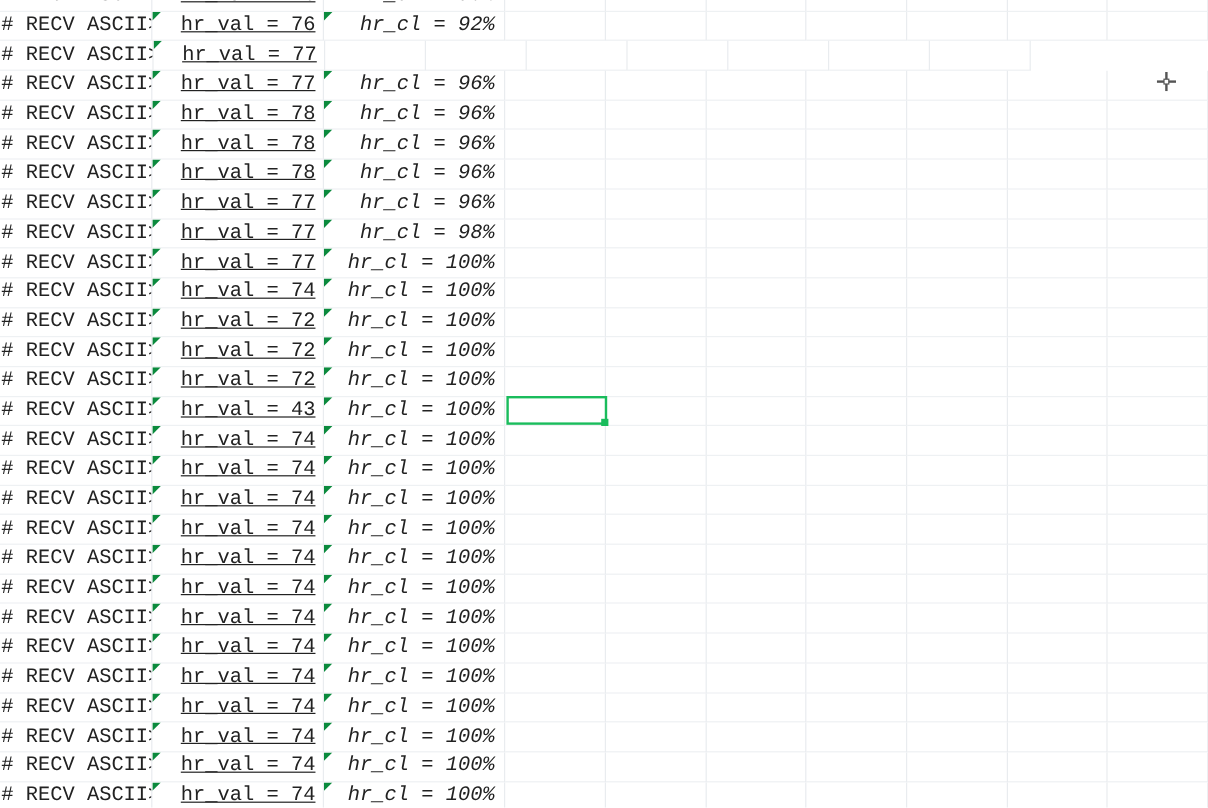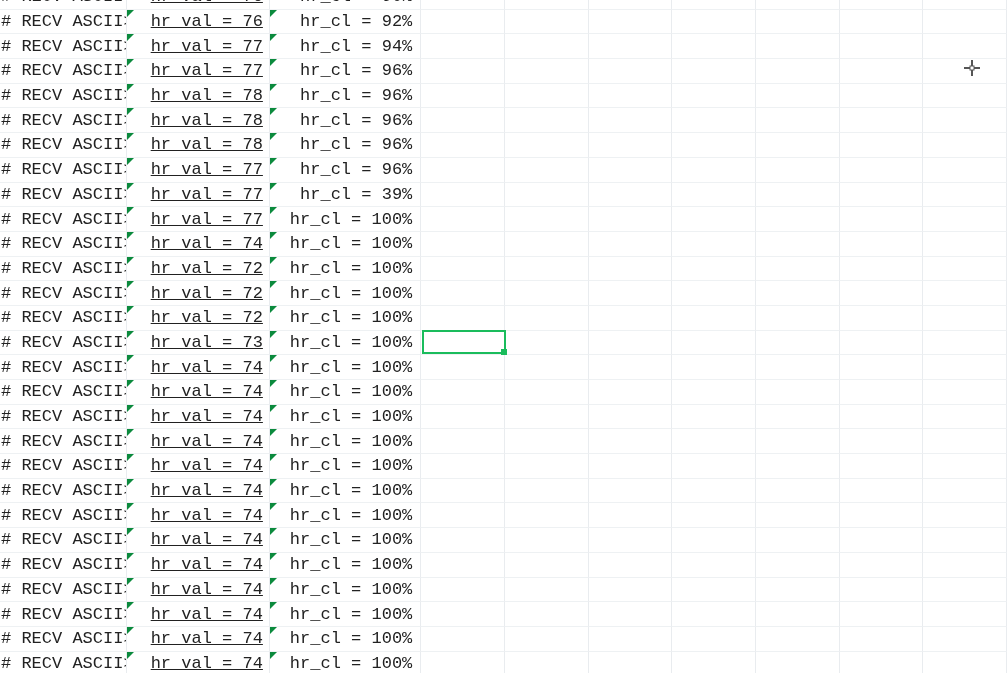--- a/index.html
+++ b/index.html
@@ -31,21 +31,21 @@
     display: flex;
     align-items: center;
     border-right: 1px solid #e9ecef;
     border-bottom: 1px solid #eef1f3;
     white-space: nowrap;
     overflow: hidden;
     padding: 0 4px;
   }
   .cA { width: 128px; justify-content: flex-start; padding-left: 1px;}
   .cB { width: 143px; justify-content: flex-end; padding-right: 6px; text-decoration: underline;}
-  .cC { width: 152px; justify-content: flex-end; padding-right: 8px;}
+  .cC { width: 152px; justify-content: flex-end; padding-right: 8px; font-style: italic;}
   .cD { width: 84px; }
   .cE { width: 84px; }
   .cF { width: 84px; }
   .cG { width: 84px; }
   .cH { width: 84px; }
   .cI { width: 84px; }
   .cJ { width: 84px; }
   
   .tri::before {
     content: "";
@@ -106,21 +106,20 @@
       <div class="cell cE"></div>
       <div class="cell cF"></div>
       <div class="cell cG"></div>
       <div class="cell cH"></div>
       <div class="cell cI"></div>
       <div class="cell cJ"></div>
     </div>
     <div class="row">
       <div class="cell cA"># RECV ASCII&gt;</div>
       <div class="cell cB tri"> hr_val = 77</div>
-      <div class="cell cC tri"> hr_cl = 94%</div>
       <div class="cell cD"></div>
       <div class="cell cE"></div>
       <div class="cell cF"></div>
       <div class="cell cG"></div>
       <div class="cell cH"></div>
       <div class="cell cI"></div>
       <div class="cell cJ"></div>
     </div>
     <div class="row">
       <div class="cell cA"># RECV ASCII&gt;</div>
@@ -178,21 +177,21 @@
       <div class="cell cE"></div>
       <div class="cell cF"></div>
       <div class="cell cG"></div>
       <div class="cell cH"></div>
       <div class="cell cI"></div>
       <div class="cell cJ"></div>
     </div>
     <div class="row">
       <div class="cell cA"># RECV ASCII&gt;</div>
       <div class="cell cB tri"> hr_val = 77</div>
-      <div class="cell cC tri"> hr_cl = 39%</div>
+      <div class="cell cC tri"> hr_cl = 98%</div>
       <div class="cell cD"></div>
       <div class="cell cE"></div>
       <div class="cell cF"></div>
       <div class="cell cG"></div>
       <div class="cell cH"></div>
       <div class="cell cI"></div>
       <div class="cell cJ"></div>
     </div>
     <div class="row">
       <div class="cell cA"># RECV ASCII&gt;</div>
@@ -249,21 +248,21 @@
       <div class="cell cD"></div>
       <div class="cell cE"></div>
       <div class="cell cF"></div>
       <div class="cell cG"></div>
       <div class="cell cH"></div>
       <div class="cell cI"></div>
       <div class="cell cJ"></div>
     </div>
     <div class="row">
       <div class="cell cA"># RECV ASCII&gt;</div>
-      <div class="cell cB tri"> hr_val = 73</div>
+      <div class="cell cB tri"> hr_val = 43</div>
       <div class="cell cC tri"> hr_cl = 100%</div>
       <div class="cell cD"></div>
       <div class="cell cE"></div>
       <div class="cell cF"></div>
       <div class="cell cG"></div>
       <div class="cell cH"></div>
       <div class="cell cI"></div>
       <div class="cell cJ"></div>
     </div>
     <div class="row">

